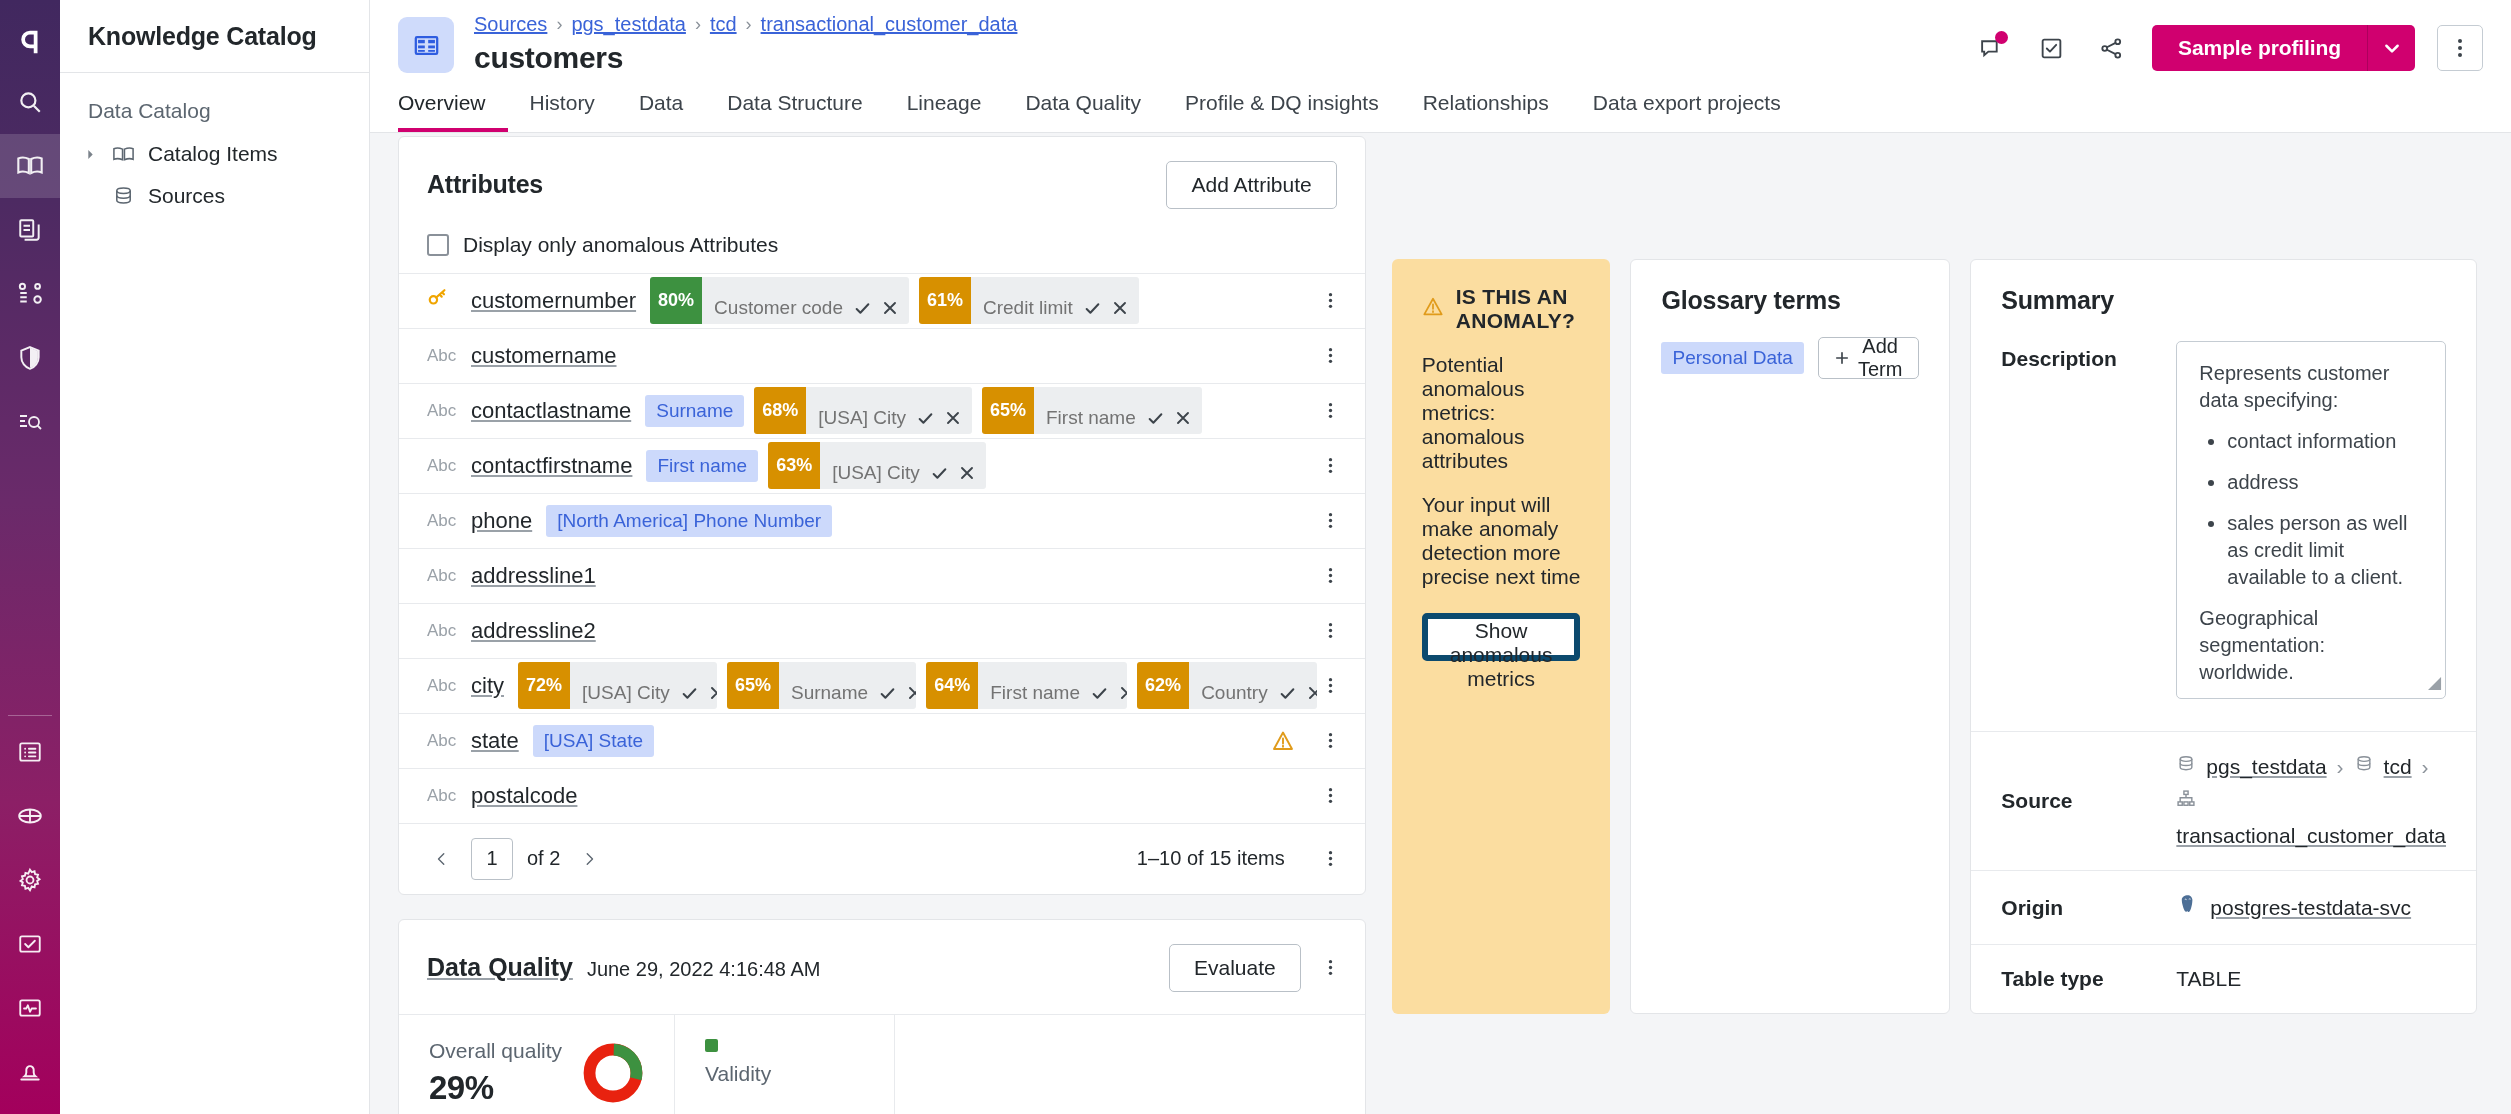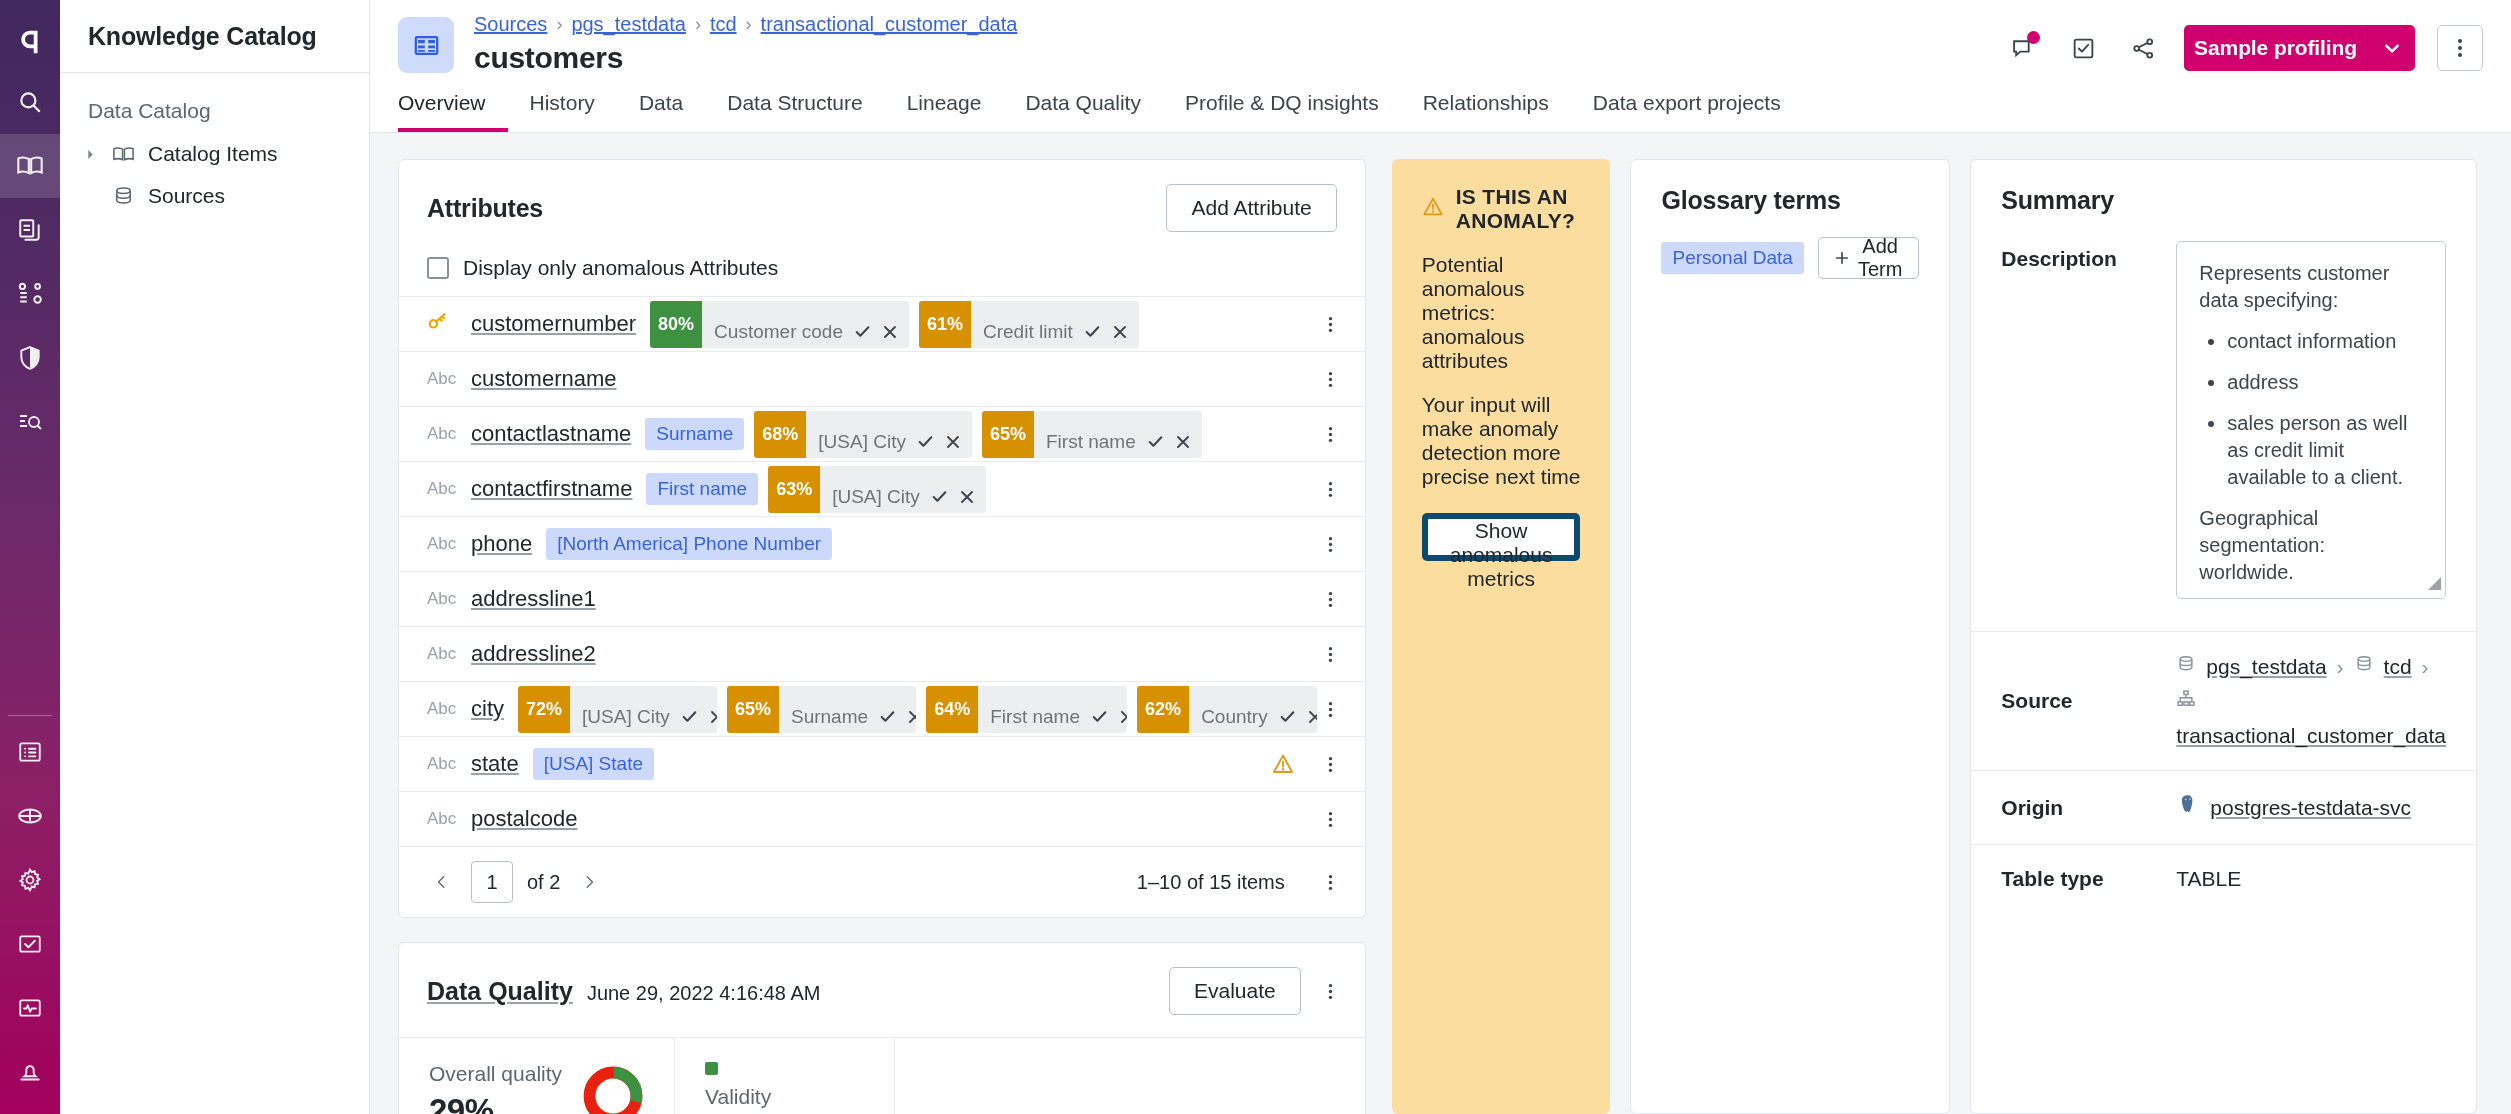--- a/index.html
+++ b/index.html
@@ -63,21 +63,21 @@
   }
   .title-block { flex: 1 1 auto; min-width: 0; }
   .crumbs { display: flex; align-items: center; gap: 9px; font-size: 20px; color: #3a63d8; flex-wrap: nowrap; }
   .crumbs a { color: #3a63d8; text-decoration: underline; cursor: pointer; white-space: nowrap; }
   .crumb-sep { color: #8a9199; font-size: 18px; }
   .entity-title { font-size: 30px; font-weight: 700; margin-top: 5px; letter-spacing:-.3px; }
   .top-actions { display: flex; align-items: center; gap: 22px; padding-top: 12px; }
   .icon-btn { width: 38px; height: 38px; display:flex; align-items:center; justify-content:center; cursor:pointer; color:#3d444b; position:relative; }
   .btn-primary {
     background: #d0006f; color: #fff; border: none; font-weight: 700; font-size: 21px;
-    padding: 0 10px; height: 46px; border-radius: 5px 0 0 5px; cursor: pointer;
+    padding: 0 26px; height: 46px; border-radius: 5px 0 0 5px; cursor: pointer;
     font-family: inherit; letter-spacing:-.1px;
   }
   .btn-primary-caret {
     background: #d0006f; color: #fff; border:none; border-left: 1px solid #ad005d;
     width: 48px; height: 46px; border-radius: 0 5px 5px 0; cursor: pointer;
     display:flex; align-items:center; justify-content:center;
   }
   .btn-split { display: flex; }
   .kebab-box {
     width: 46px; height: 46px; border: 1px solid #c5ccd3; border-radius: 5px;
@@ -85,21 +85,21 @@
   }
   .tabs { display: flex; gap: 0; margin-top: 16px; }
   .tab {
     padding: 0 22px 13px; font-size: 21px; color: #3d444b; cursor: pointer;
     border-bottom: 4px solid transparent; white-space: nowrap;
   }
   .tab:first-child { padding-left: 0; margin-left: 0; }
   .tab.active { color: #22272b; border-bottom-color: #d0006f; }
 
   
-  .content { flex:1 1 auto; display: flex; gap: 26px; padding: 26px 34px 0 28px; overflow: hidden; }
+  .content { flex:1 1 auto; display: flex; gap: 26px; padding: 26px 34px 0 28px; overflow: hidden; align-items: center; }
   .col-left { flex: 1 1 62%; min-width:0; display:flex; flex-direction:column; gap: 24px; }
   .col-right { flex: 0 0 885px; display: flex; flex-direction: row; gap: 20px; }
   .card { background: #fff; border: 1px solid #e3e5e8; border-radius: 6px; }
 
   .card-head { display:flex; align-items:center; justify-content:space-between; padding: 24px 28px 10px; }
   .card-title { font-size: 25px; font-weight: 700; letter-spacing:-.2px; }
   .btn-outline {
     background:#fff; border:1px solid #b9c0c7; border-radius:5px; padding: 0 24px;
     height: 48px; font-size: 21px; cursor:pointer; font-family: inherit; color:#22272b;
   }

